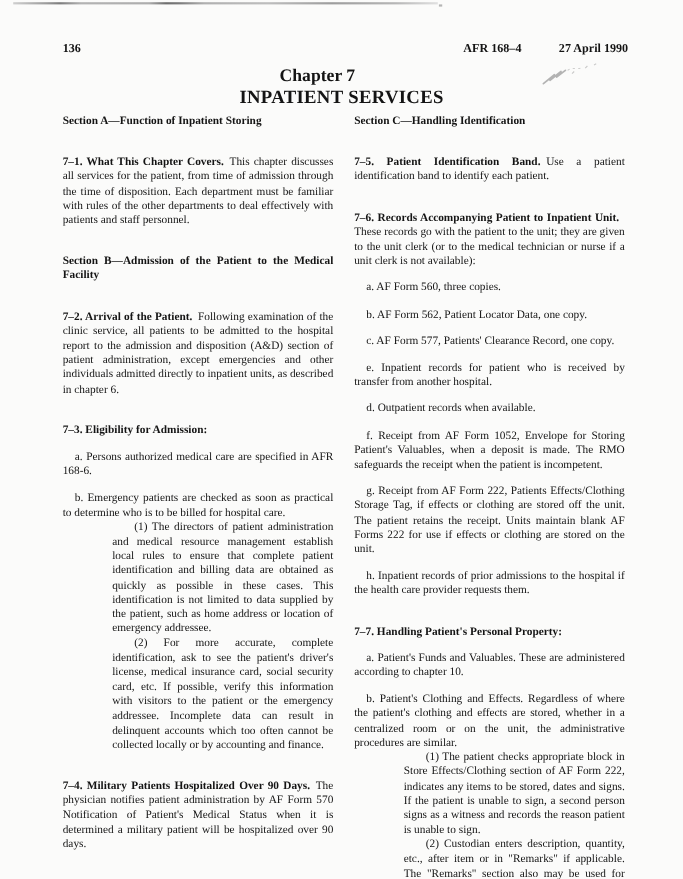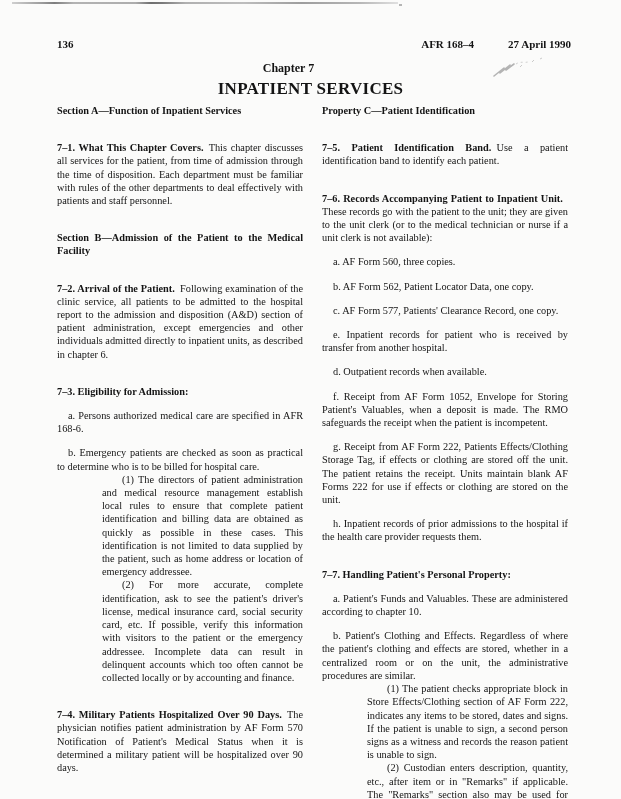--- a/index.html
+++ b/index.html
@@ -42,21 +42,21 @@
     align-items: baseline;
     font-weight: bold;
     font-size: 11px;
   }
   .page-header .right-group { display: flex; gap: 34px; }
   .chapter-label {
     position: absolute;
     top: 61px; left: 0; width: 577px;
     text-align: center;
     font-weight: bold;
-    font-size: 12px;
+    font-size: 16px;
   }
   .doc-title {
     position: absolute;
     top: 79px; left: 0; width: 621px;
     text-align: center;
     font-weight: bold;
     font-size: 17px;
     letter-spacing: 0.3px;
   }
   .columns {
@@ -99,33 +99,33 @@
   <path d="M4 22 L14 14 M10 19 L20 11 M16 16 L24 10" stroke="#8e8e8e" stroke-width="1.6" fill="none" stroke-linecap="round"></path>
   <path d="M26 10 C 30 7, 34 9, 38 8" stroke="#b8b8b8" stroke-width="1" fill="none" stroke-dasharray="2 3"></path>
   <path d="M30 13 L32 11 M42 8 L44 6 M50 5 L52 4" stroke="#b0b0b0" stroke-width="1" fill="none"></path>
 </svg>
 
 <div class="chapter-label">Chapter 7</div>
 <div class="doc-title">INPATIENT SERVICES</div>
 
 <div class="columns">
   <div class="column" id="col-left">
-      <h3 class="block heading"><span>Section A—Function of Inpatient Services</span></h3>
+      <h3 class="block heading"><span>Section A—Function of Inpatient Storing</span></h3>
       <p class="block para"><b>7–1. What This Chapter Covers.</b> <span>This chapter discusses all services for the patient, from time of admission through the time of disposition. Each department must be familiar with rules of the other departments to deal effectively with patients and staff personnel.</span></p>
       <h3 class="block heading"><span>Section B—Admission of the Patient to the Medical Facility</span></h3>
       <p class="block para"><b>7–2. Arrival of the Patient.</b> <span>Following examination of the clinic service, all patients to be admitted to the hospital report to the admission and disposition (A&amp;D) section of patient administration, except emergencies and other individuals admitted directly to inpatient units, as described in chapter 6.</span></p>
       <p class="block para"><b>7–3. Eligibility for Admission:</b></p>
       <p class="block item"><span>a. Persons authorized medical care are specified in AFR 168-6.</span></p>
       <p class="block item"><span>b. Emergency patients are checked as soon as practical to determine who is to be billed for hospital care.</span></p>
       <p class="block subitem"><span>(1) The directors of patient administration and medical resource management establish local rules to ensure that complete patient identification and billing data are obtained as quickly as possible in these cases. This identification is not limited to data supplied by the patient, such as home address or location of emergency addressee.</span></p>
       <p class="block subitem"><span>(2) For more accurate, complete identification, ask to see the patient's driver's license, medical insurance card, social security card, etc. If possible, verify this information with visitors to the patient or the emergency addressee. Incomplete data can result in delinquent accounts which too often cannot be collected locally or by accounting and finance.</span></p>
       <p class="block para"><b>7–4. Military Patients Hospitalized Over 90 Days.</b> <span>The physician notifies patient administration by AF Form 570 Notification of Patient's Medical Status when it is determined a military patient will be hospitalized over 90 days.</span></p>
     </div>
   <div class="column" id="col-right">
-      <h3 class="block heading"><span>Property C—Patient Identification</span></h3>
+      <h3 class="block heading"><span>Section C—Handling Identification</span></h3>
       <p class="block para"><b>7–5. Patient Identification Band.</b> <span>Use a patient identification band to identify each patient.</span></p>
       <p class="block para"><b>7–6. Records Accompanying Patient to Inpatient Unit.</b> <span>These records go with the patient to the unit; they are given to the unit clerk (or to the medical technician or nurse if a unit clerk is not available):</span></p>
       <p class="block item"><span>a. AF Form 560, three copies.</span></p>
       <p class="block item"><span>b. AF Form 562, Patient Locator Data, one copy.</span></p>
       <p class="block item"><span>c. AF Form 577, Patients' Clearance Record, one copy.</span></p>
       <p class="block item"><span>e. Inpatient records for patient who is received by transfer from another hospital.</span></p>
       <p class="block item"><span>d. Outpatient records when available.</span></p>
       <p class="block item"><span>f. Receipt from AF Form 1052, Envelope for Storing Patient's Valuables, when a deposit is made. The RMO safeguards the receipt when the patient is incompetent.</span></p>
       <p class="block item"><span>g. Receipt from AF Form 222, Patients Effects/Clothing Storage Tag, if effects or clothing are stored off the unit. The patient retains the receipt. Units maintain blank AF Forms 222 for use if effects or clothing are stored on the unit.</span></p>
       <p class="block item"><span>h. Inpatient records of prior admissions to the hospital if the health care provider requests them.</span></p>

